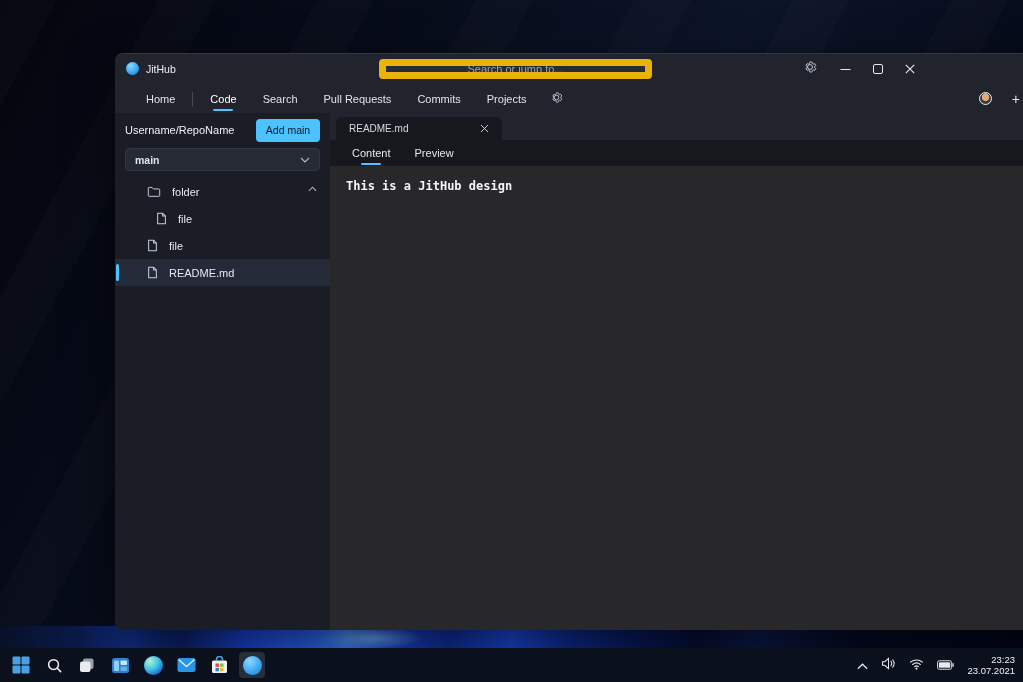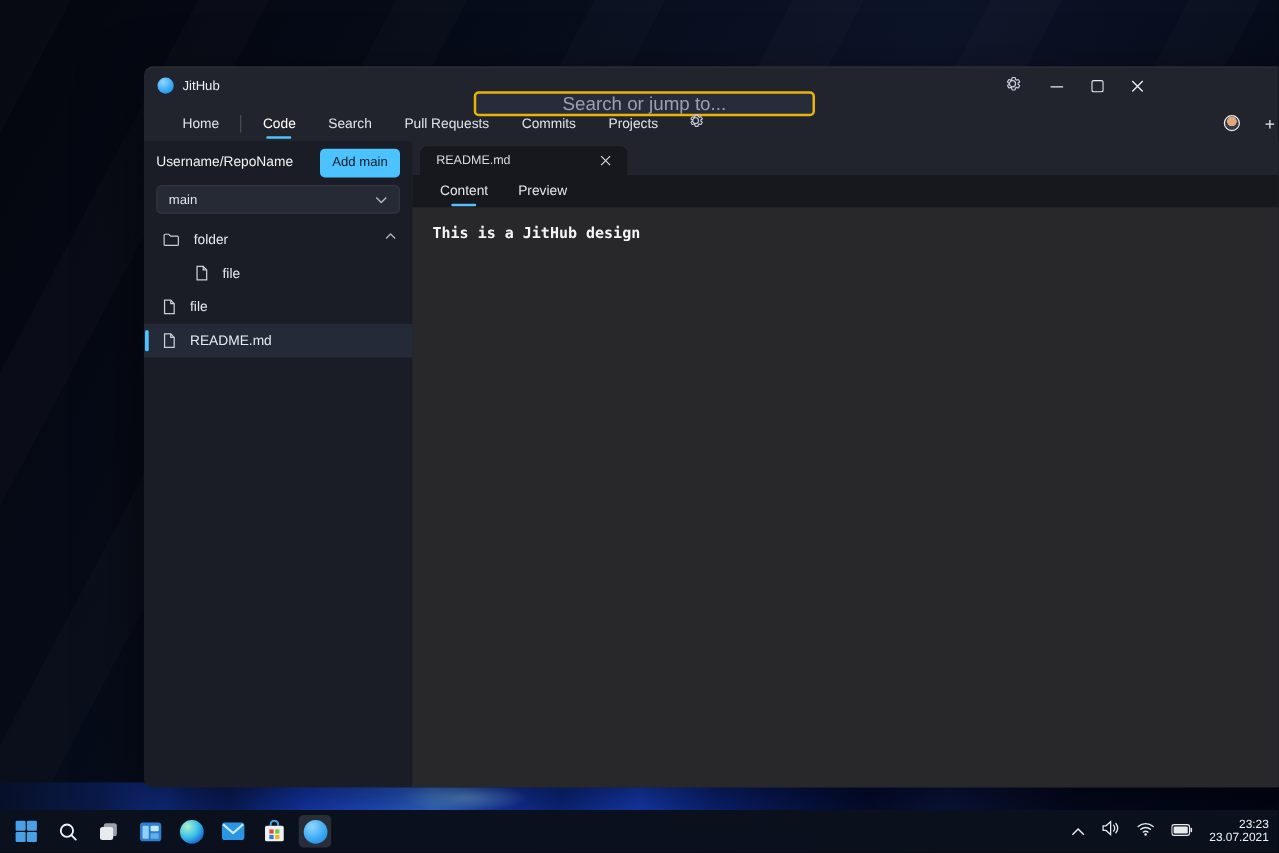--- a/index.html
+++ b/index.html
@@ -25,23 +25,23 @@
 
   
   .window { position:absolute; left:115px; top:53px; width:952px; height:577px;
     background:#21242c; border-radius:8px; box-shadow:0 18px 50px rgba(0,0,0,.6);
     border-top:1px solid rgba(255,255,255,.09); overflow:hidden; }
 
   .titlebar { position:relative; height:30px; }
   .app-logo { position:absolute; left:11px; top:8px; width:13px; height:13px; border-radius:50%;
     background:radial-gradient(circle at 35% 28%, #8ed8ff, #35a5f2 60%, #1d7fd4); }
   .app-title { position:absolute; left:31px; top:9px; font-size:10.5px; color:#eceef2; }
-  .searchbox { position:absolute; left:264px; top:19px; width:273px; height:20px;
-    background:#272c3a; border:2px solid #eab308; border-radius:4px;
-    color:#99a1b1; font-size:15px; text-align:center; outline:none;
+  .searchbox { position:absolute; left:264px; top:5px; width:273px; height:20px;
+    background:#272c3a; border:7px solid #eab308; border-radius:4px;
+    color:#99a1b1; font-size:11px; text-align:center; outline:none;
     font-family:"Liberation Sans", sans-serif; }
   .searchbox::placeholder { color:#99a1b1; }
   .tb-btn { position:absolute; top:0; height:30px; width:26px; display:flex; align-items:center; justify-content:center; cursor:default; }
   .tb-gear { left:682px; } .tb-min { left:717px; } .tb-max { left:750px; } .tb-close { left:782px; }
 
   .navrow { position:relative; height:29px; }
   .nav-tabs { position:absolute; left:18px; top:0; height:29px; display:flex; align-items:center; }
   .nav-tab { position:relative; font-size:11px; color:#dfe3ea; padding:0 13px; height:29px; display:flex; align-items:center; }
   .nav-tab.active { color:#ffffff; }
   .nav-tab.active::after { content:""; position:absolute; left:50%; transform:translateX(-50%);
@@ -56,23 +56,23 @@
   .winbody { position:absolute; top:59px; left:0; right:0; bottom:0; display:flex; }
 
   
   .sidebar { width:215px; background:#1a1d25; padding:5px 10px 0 10px; flex:none; }
   .repo-row { display:flex; align-items:center; justify-content:space-between; height:24px; }
   .repo-name { font-size:11px; font-weight:normal; color:#f0f2f5; }
   .add-file-btn { width:64px; height:23px; background:#4cc2ff; color:#0e1826; border:none;
     border-radius:4px; font-size:10.5px; font-family:"Liberation Sans", sans-serif; }
   .branch-select { margin-top:6px; height:23px; background:#262a35; border:1px solid #303642;
     border-radius:4px; display:flex; align-items:center; justify-content:space-between; padding:0 9px; }
-  .branch-label { font-size:10.5px; color:#dfe3ea; }
+  .branch-label { font-size:10.5px; color:#dfe3ea;font-weight:bold; }
   .tree { margin-top:7px; margin-left:-10px; margin-right:-10px; }
-  .tree-row { position:relative; height:27px; display:flex; align-items:center; padding-left:15px; gap:11px; }
+  .tree-row { position:relative; height:27px; display:flex; align-items:center; padding-left:32px; gap:11px; }
   .tree-row.nested { padding-left:41px; }
   .tree-label { font-size:11px; color:#e6e9ee; }
   .tree-row.selected { background:#242a38; }
   .tree-row.selected::before { content:""; position:absolute; left:1px; top:5px; bottom:5px;
     width:3px; border-radius:2px; background:#4cc2ff; }
   .tree-chevron { position:absolute; right:13px; top:8px; }
 
   
   .content-col { flex:1; display:flex; flex-direction:column; background:#21242c; }
   .tabstrip { position:relative; height:27px; flex:none; }

